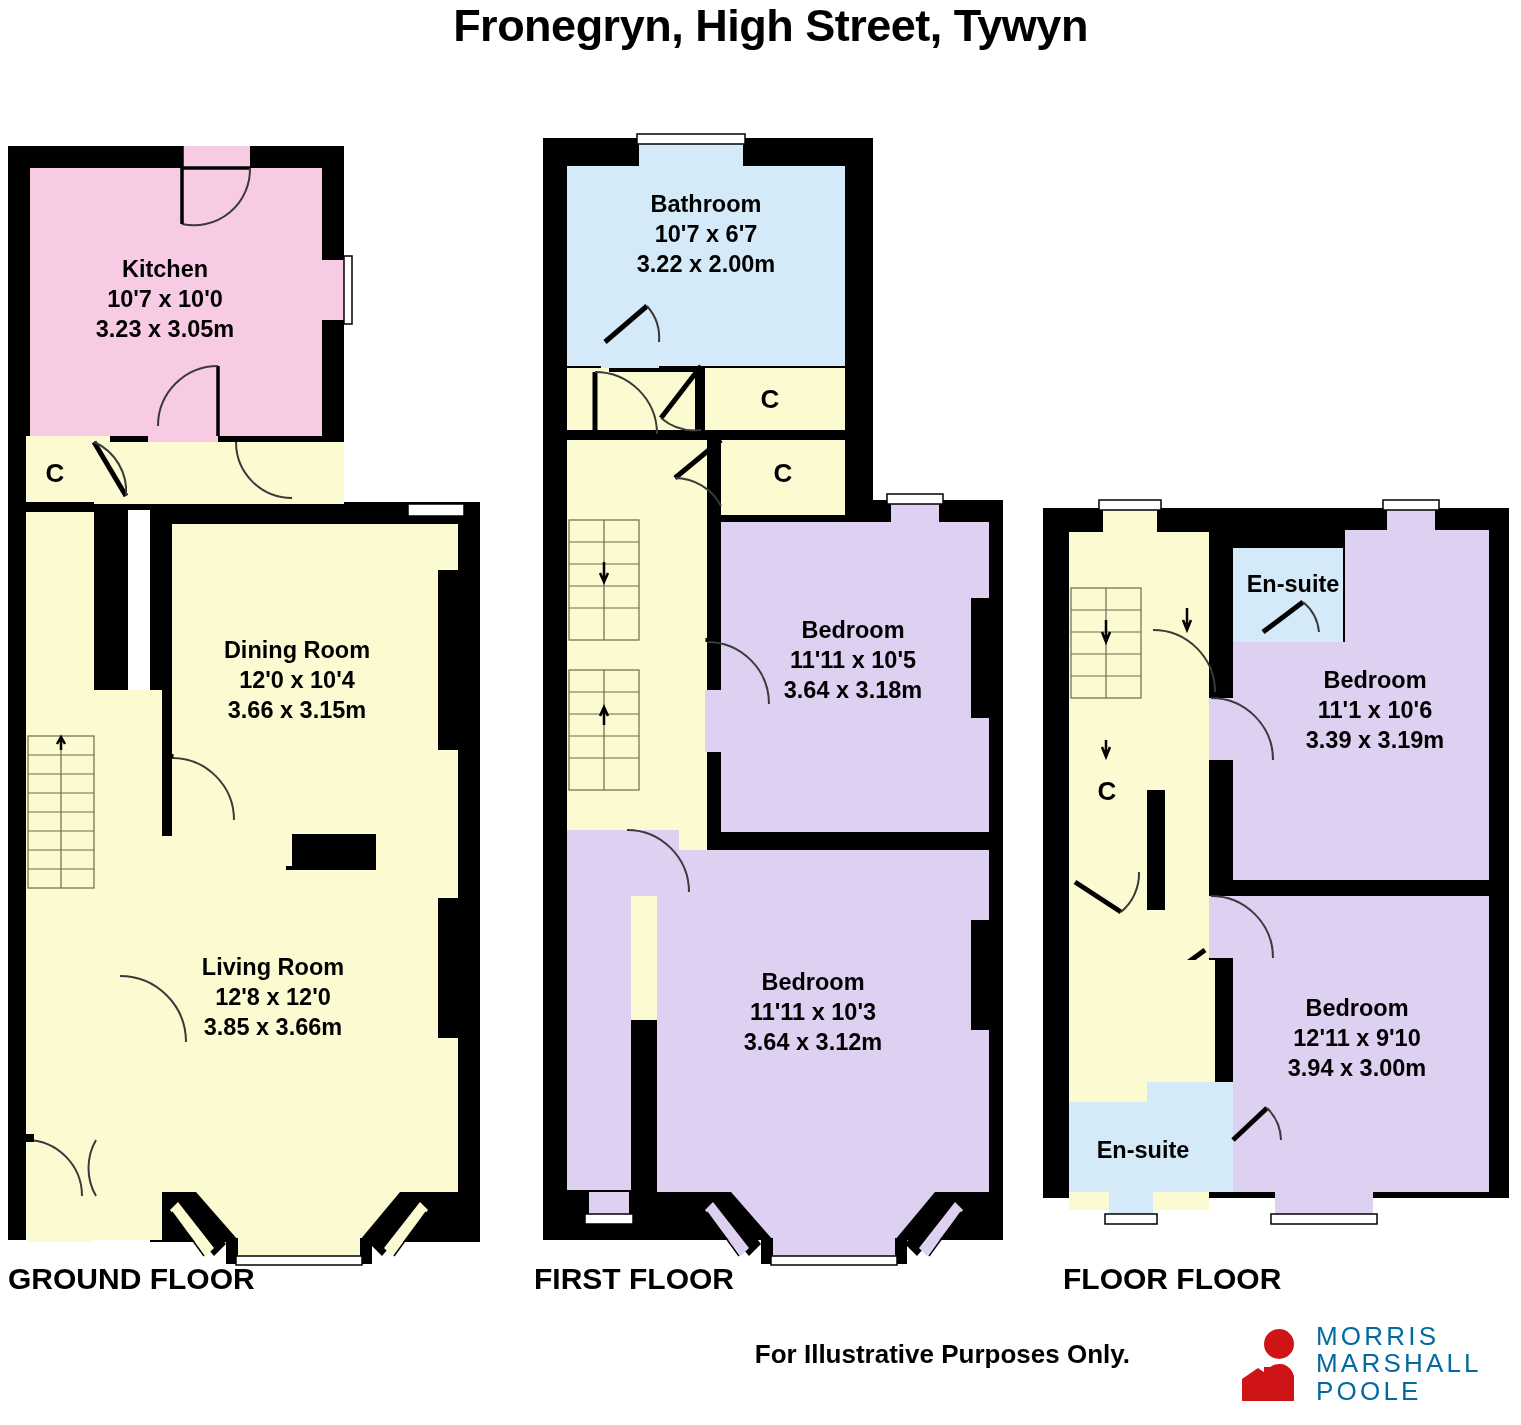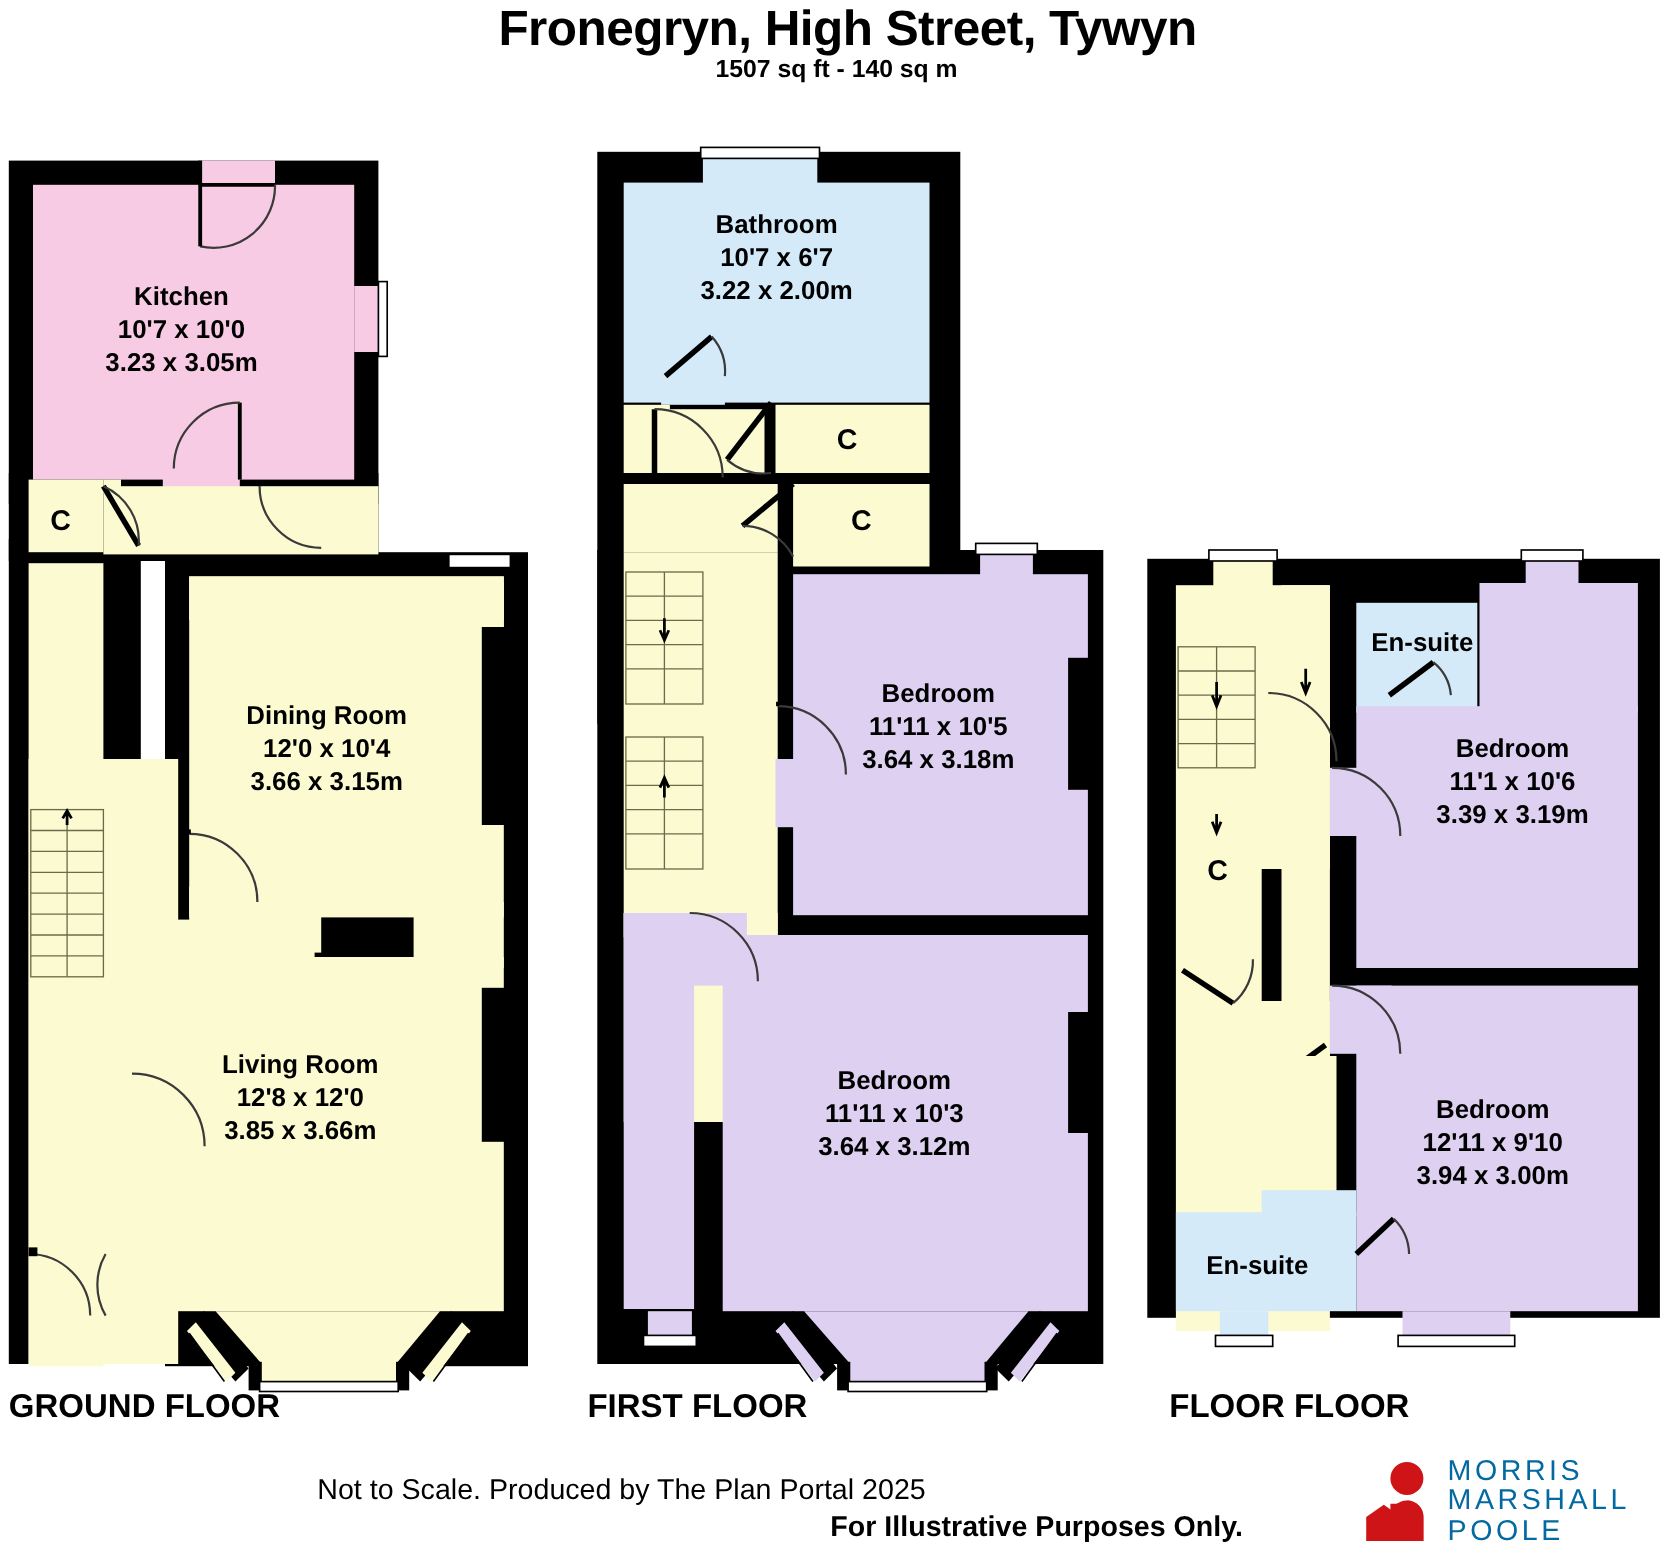--- a/index.html
+++ b/index.html
@@ -112,21 +112,20 @@
     color: #0369a1;
     white-space: nowrap;
   }
   text { font-family: "Liberation Sans", sans-serif; font-weight: bold; }
 </style>
 </head>
 <body>
 
 <div class="header">
   <div class="plan-title">Fronegryn, High Street, Tywyn</div>
-  <div class="plan-sub2">1507 sq ft - 140 sq m</div>
 </div>
 
 <div class="floors">
 
   <div class="floor" id="floor-ground">
     <svg width="500" height="1160" viewBox="0 0 500 1160">
 
       <g>
 
         <rect x="8" y="16" width="336" height="312" fill="#000"></rect>
@@ -431,21 +430,20 @@
   </div>
 </div>
 
 <div class="floor-labels">
   <div class="floor-label" id="label-ground">GROUND FLOOR</div>
   <div class="floor-label" id="label-first">FIRST FLOOR</div>
   <div class="floor-label" id="label-second">FLOOR FLOOR</div>
 </div>
 
 <div class="footer-note">
-  <div class="note-line1">Not to Scale. Produced by The Plan Portal 2025</div>
   <div class="note-line2">For Illustrative Purposes Only.</div>
 </div>
 
 <div class="logo">
   <svg class="logo-mark" viewBox="0 0 64 74">
     <circle cx="41" cy="17" r="15" fill="#cf1417"></circle>
     <path d="M26 40 L26 74 L56 74 L56 52 A15 15 0 0 0 41 37 L41 40 Z" fill="#cf1417"></path>
     <path d="M41 37 A15 15 0 0 0 26 52 L26 74 L56 74 L56 52 A15 15 0 0 0 41 37 Z" fill="#cf1417"></path>
     <polygon points="4,52 20,41 36,52 36,74 4,74" fill="#cf1417"></polygon>
   </svg>

